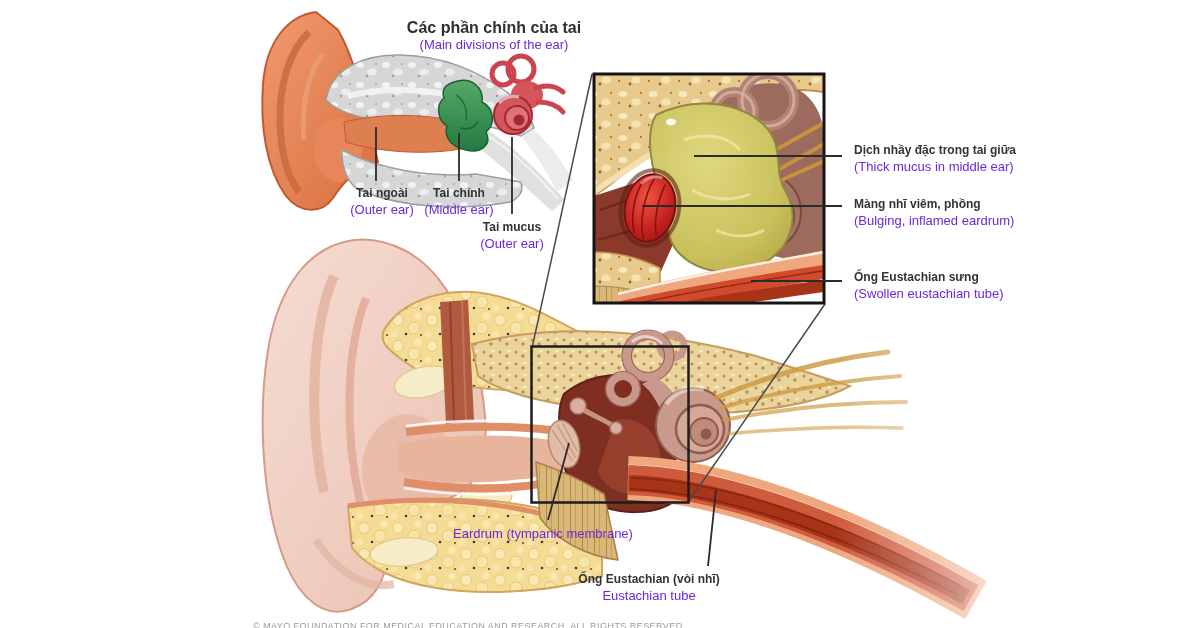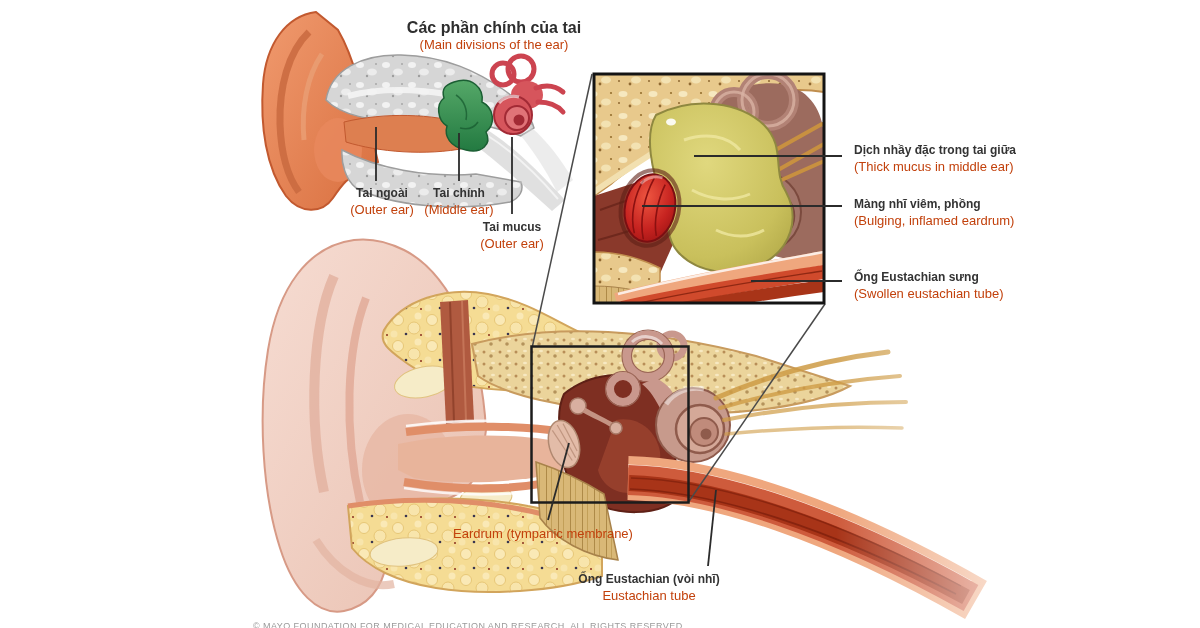--- a/index.html
+++ b/index.html
@@ -4,21 +4,21 @@
 <style>
   html,body{margin:0;padding:0}
   body{width:1200px;height:628px;overflow:hidden;background:#fff;position:relative;
        font-family:"Liberation Sans","DejaVu Sans",sans-serif;}
   .stage{position:absolute;left:16px;top:0;width:1200px;height:628px}
   svg.art{position:absolute;left:0;top:0}
   .cap{position:absolute}
   .center{text-align:center}
   .leftal{text-align:left}
   .vi{font-weight:bold;font-size:12px;color:#333;line-height:18px;white-space:nowrap;display:block}
-  .en{font-weight:normal;font-size:13px;color:#c2410c;line-height:16px;white-space:nowrap;display:block}
+  .en{font-weight:normal;font-size:13px;color:#6d28d9;line-height:16px;white-space:nowrap;display:block}
   .title-vi{font-weight:bold;font-size:16px;color:#2e2e2e;line-height:19px;white-space:nowrap;display:block}
   .credit{position:absolute;left:237px;top:621px;width:720px;font-size:9px;color:#9a9a9a;
           letter-spacing:.45px;white-space:nowrap}
 </style>
 </head>
 <body>
 
 <div class="stage">
 
 <svg class="art" width="1200" height="628" viewBox="0 0 1200 628">

